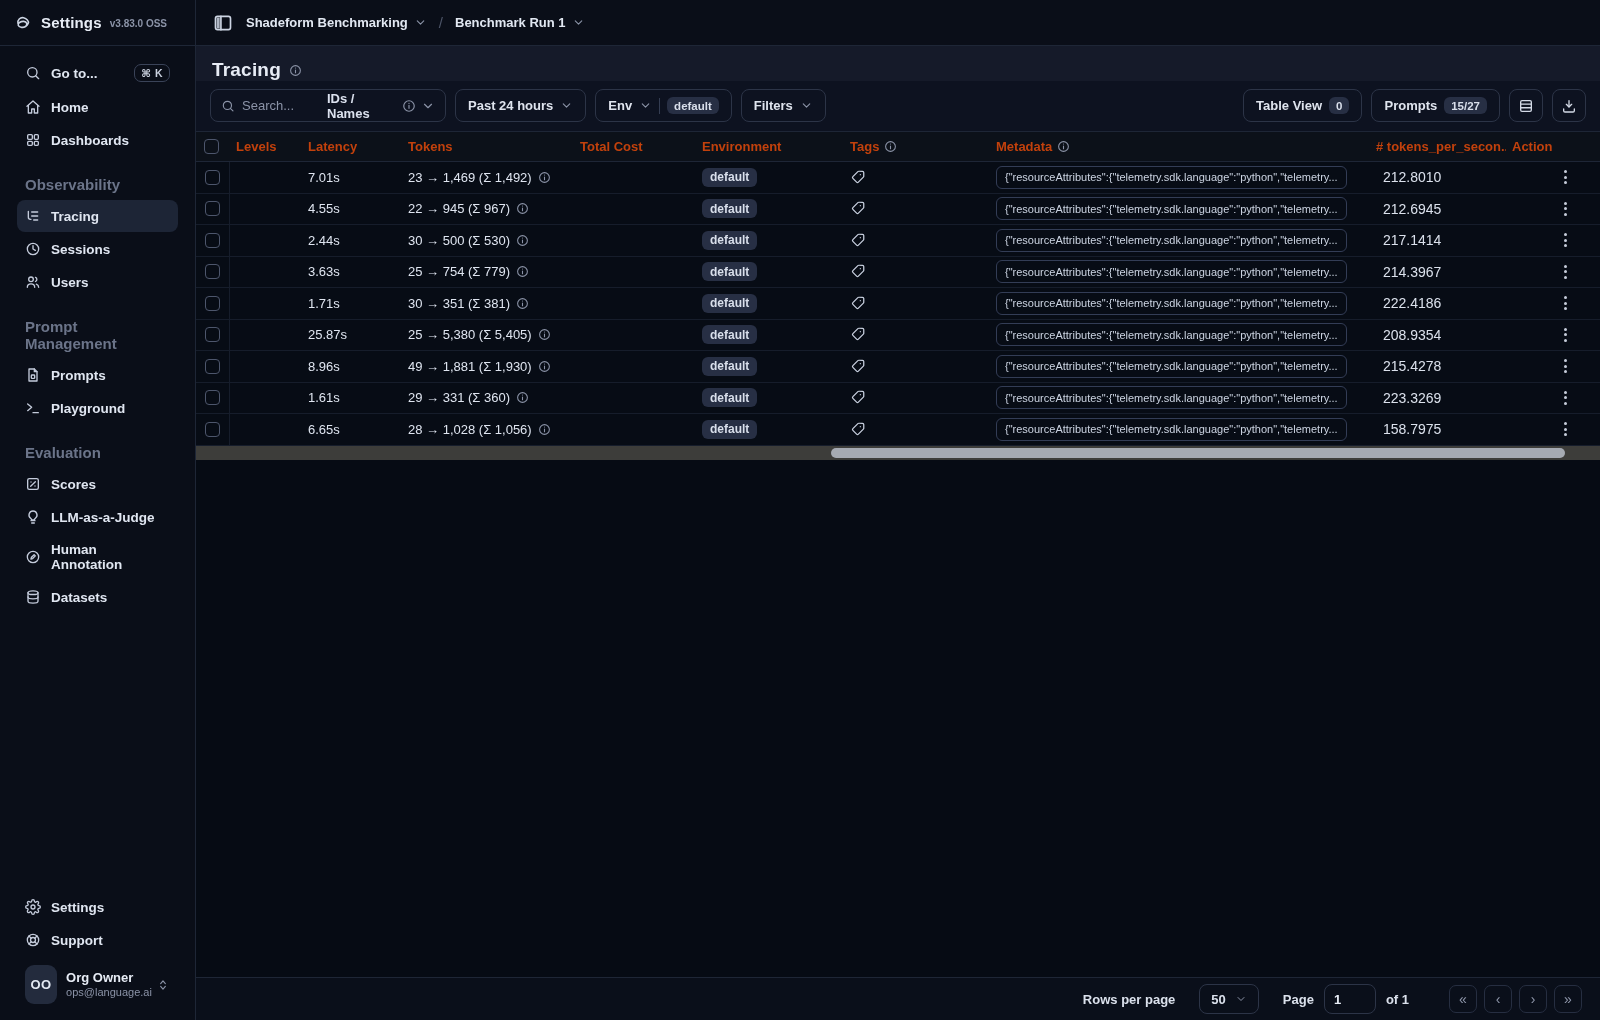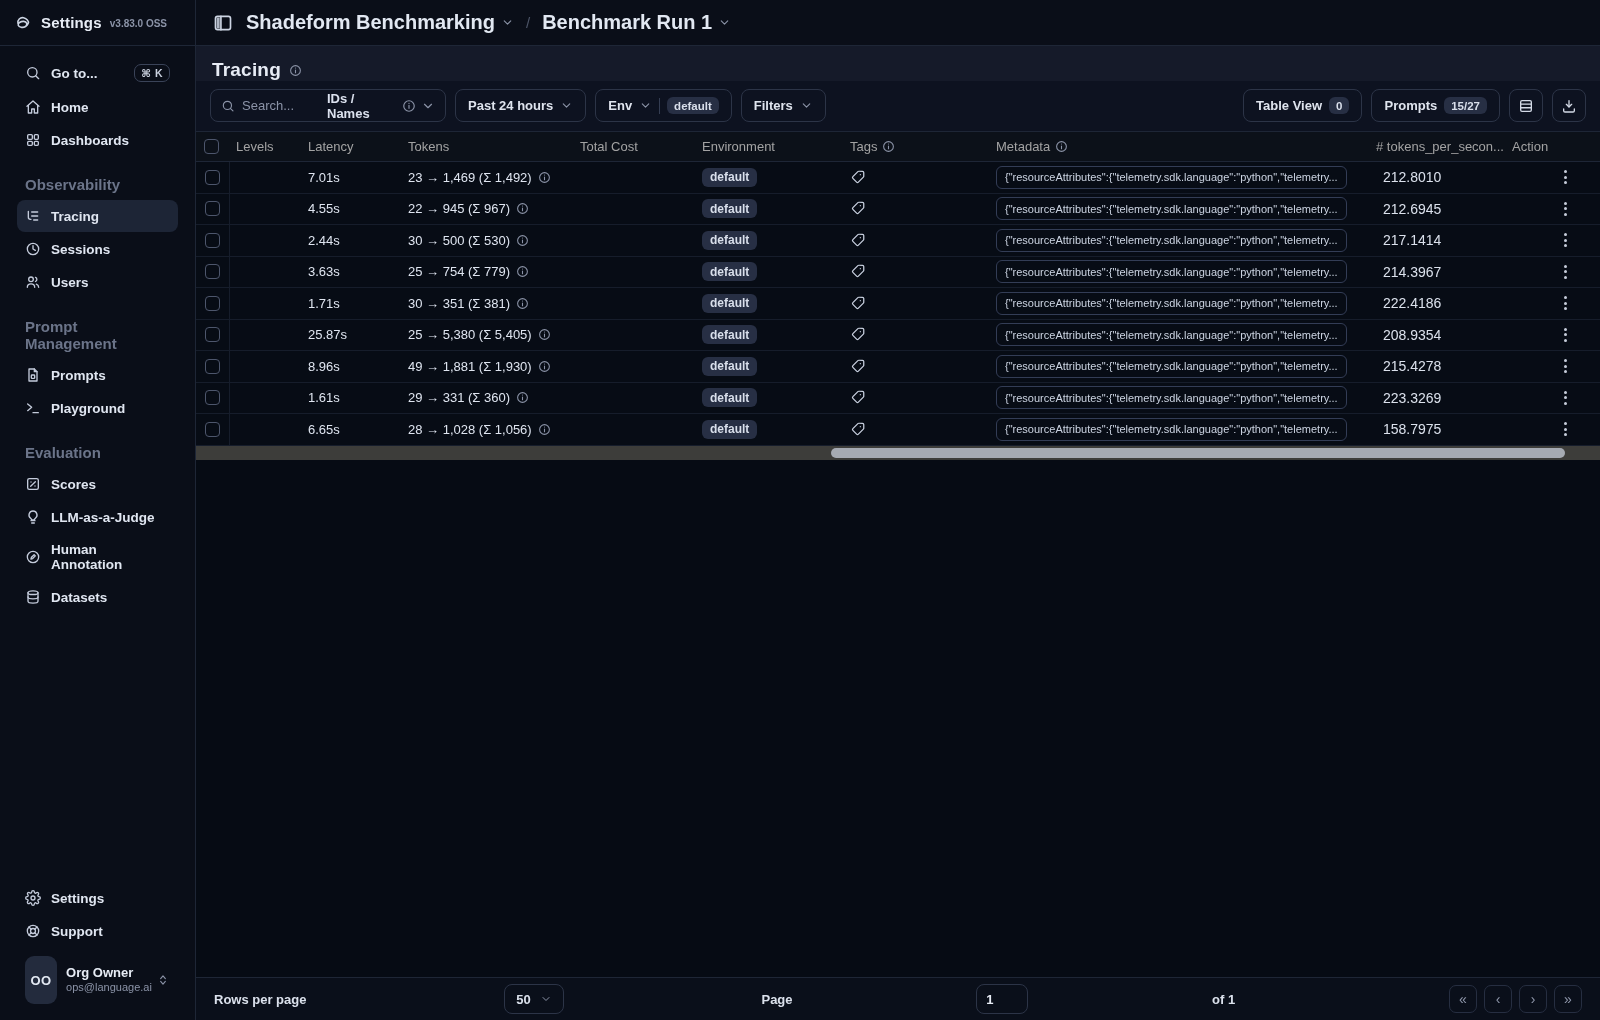--- a/index.html
+++ b/index.html
@@ -21,31 +21,31 @@
   .logo-name{font-size:15px;font-weight:bold;letter-spacing:.2px}
   .logo-ver{font-size:10px;font-weight:bold;color:var(--txt-mut);margin-top:2px}
   .nav{flex:1;display:flex;flex-direction:column;padding:10px 17px 8px;min-height:0}
   .nav-item{display:flex;align-items:center;gap:10px;padding:8px 8px;border-radius:8px;font-size:13.5px;font-weight:600;color:#e0e6f1;cursor:pointer;margin-bottom:1px}
   .nav-item .ic{width:16px;height:16px;color:#c4cbdb}
   .nav-item.active{background:var(--active)}
   .kbd{margin-left:auto;border:1px solid #3a4358;border-radius:7px;padding:2px 6px;font-size:10.5px;font-weight:600;color:#cbd2e0;letter-spacing:.5px}
   .sec-title{font-size:15px;font-weight:600;color:var(--txt-dim);padding:0 8px;margin:19px 0 7px}
   .nav-spacer{flex:1}
   .user-row{display:flex;align-items:center;gap:9px;padding:8px 8px;border-radius:9px;cursor:pointer}
-  .avatar{width:34px;height:48px;border-radius:9px;background:#232b3d;display:flex;align-items:center;justify-content:center;font-size:13px;font-weight:bold;color:#e3e9f3;letter-spacing:.5px}
+  .avatar{width:34px;height:39px;border-radius:9px;background:#232b3d;display:flex;align-items:center;justify-content:center;font-size:13px;font-weight:bold;color:#e3e9f3;letter-spacing:.5px}
   .user-meta{line-height:1.25;min-width:0}
   .user-name{font-size:13px;font-weight:600}
   .user-email{font-size:11px;color:var(--txt-mut)}
   .user-row .ic{margin-left:auto;width:14px;height:14px;color:var(--txt-mut)}
 
   
   .main{flex:1;display:flex;flex-direction:column;height:100%;min-width:0}
   .topbar{height:46px;flex:none;display:flex;align-items:center;gap:10px;padding:0 14px;background:var(--bg-side);border-bottom:1px solid var(--border)}
   .topbar .panel-btn{width:26px;height:26px;display:flex;align-items:center;justify-content:center;border-radius:6px;cursor:pointer;color:#cdd5e3}
-  .crumb{display:flex;align-items:center;gap:6px;font-size:20px;font-weight:600;color:#e2e8f2;cursor:pointer}
+  .crumb{display:flex;align-items:center;gap:6px;font-size:13px;font-weight:600;color:#e2e8f2;cursor:pointer}
   .crumb .ic{width:13px;height:13px;color:var(--txt-mut)}
   .crumb-sep{color:#4d5568;font-size:15px;padding:0 2px}
 
   .title-zone{background:var(--bg-title);padding:13px 16px 0;flex:none}
   .title-row{display:flex;align-items:center;gap:8px}
   .page-title{font-size:19px;font-weight:bold;letter-spacing:.2px}
   .info-ic{width:13px;height:13px;color:var(--txt-mut)}
   .tabs{display:flex;gap:26px;margin-top:12px;border-bottom:1px solid var(--border)}
   .tab{font-size:14px;font-weight:600;color:var(--txt-mut);padding:0 1px 9px;cursor:pointer;position:relative}
   .tab.active{color:var(--txt)}
@@ -60,40 +60,40 @@
   .tbtn{display:flex;align-items:center;gap:7px;height:33px;border:1px solid var(--border-btn);border-radius:8px;padding:0 12px;font-size:13px;font-weight:600;color:#dfe4ee;cursor:pointer;background:transparent}
   .tbtn .ic{width:13px;height:13px;color:var(--txt-mut)}
   .vsep{width:1px;height:16px;background:#343d52}
   .mini-badge{background:var(--badge);border-radius:6px;padding:2.5px 7px;font-size:11.5px;font-weight:600;color:#d9dfeb}
   .tool-right{margin-left:auto;display:flex;align-items:center;gap:9px}
   .icon-btn{width:34px;height:33px;border:1px solid var(--border-btn);border-radius:8px;display:flex;align-items:center;justify-content:center;cursor:pointer;color:#d4dae6}
   .icon-btn .ic{width:16px;height:16px}
 
   
   .grid-row{display:grid;grid-template-columns:34px 72px 100px 172px 120px 148px 148px 380px 136px 1fr;align-items:center}
-  .thead{background:var(--bg-thead);border-top:1px solid var(--border);border-bottom:1px solid var(--border);height:31px;font-size:13px;font-weight:400;color:#a3a3a3;flex:none}
+  .thead{background:var(--bg-thead);border-top:1px solid var(--border);border-bottom:1px solid var(--border);height:31px;font-size:13px;font-weight:700;color:#c2410c;flex:none}
   .th{display:flex;align-items:center;gap:5px;padding-left:6px;white-space:nowrap;overflow:hidden}
   .th.first{padding-left:8px;justify-content:flex-start}
   .tbody{flex:none}
   .trow{height:31.5px;background:var(--bg-row);border-bottom:1px solid var(--border-soft);font-size:13px;color:#dfe5f0;cursor:pointer}
   .cell{padding-left:6px;white-space:nowrap;overflow:hidden;display:flex;align-items:center;gap:6px}
   .chk-cell{justify-content:center;padding-left:0;align-self:stretch;border-right:1px solid var(--border-soft);display:flex;align-items:center}
   .checkbox{width:15px;height:15px;border:1.5px solid #4d566c;border-radius:4px;cursor:pointer}
   .env-badge{background:var(--badge);border-radius:6px;padding:2.5px 8px;font-size:12px;font-weight:600;color:#d9dfeb;margin-left:2px}
   .tag-ic{width:15px;height:15px;color:#c9d1e0;margin-left:2px;cursor:pointer}
   .meta-box{border:1px solid #333d56;border-radius:6px;height:23px;display:flex;align-items:center;padding:0 8px;font-size:11px;color:#ccd4e2;max-width:358px;overflow:hidden;white-space:nowrap;cursor:pointer}
   .tps{font-size:14px;color:#dbe1ec;padding-left:13px}
   .kebab{display:flex;flex-direction:column;gap:2.5px;align-items:center;cursor:pointer;padding-left:24px}
   .kebab i{width:3px;height:3px;border-radius:50%;background:#c6cdda;display:block}
   .hscroll{height:14px;background:#3d3d3a;flex:none;position:relative}
   .hscroll .thumb{position:absolute;top:2px;height:10px;border-radius:5px;background:#a5aab2;left:45.2%;width:52.3%;cursor:grab}
   .fill-space{flex:1;background:var(--bg-deep)}
 
   
-  .footer{height:43px;flex:none;background:var(--bg-foot);border-top:1px solid var(--border);display:flex;align-items:center;justify-content:space-between;gap:10px;padding:0 18px;font-size:13px;font-weight:600;color:#dbe1ec}
+  .footer{height:43px;flex:none;background:var(--bg-foot);border-top:1px solid var(--border);display:flex;align-items:center;justify-content:flex-end;gap:10px;padding:0 18px;font-size:13px;font-weight:600;color:#dbe1ec}
   .select{display:flex;align-items:center;gap:9px;height:30px;border:1px solid var(--border-btn);border-radius:8px;padding:0 11px;cursor:pointer}
   .select .ic{width:12px;height:12px;color:var(--txt-mut)}
   .page-input{width:52px;height:30px;border:1px solid var(--border-btn);border-radius:8px;background:transparent;color:var(--txt);font-size:13px;font-weight:600;font-family:inherit;padding:0 9px;outline:none}
   .pg-group{display:flex;gap:7px;margin-left:30px}
   .pg-btn{width:28px;height:28px;border:1px solid #262e41;border-radius:7px;display:flex;align-items:center;justify-content:center;color:#8f97ab;font-size:14px;cursor:pointer;background:transparent}
   .gap-r{margin-right:14px}
 </style>
 </head>
 <body>
 

